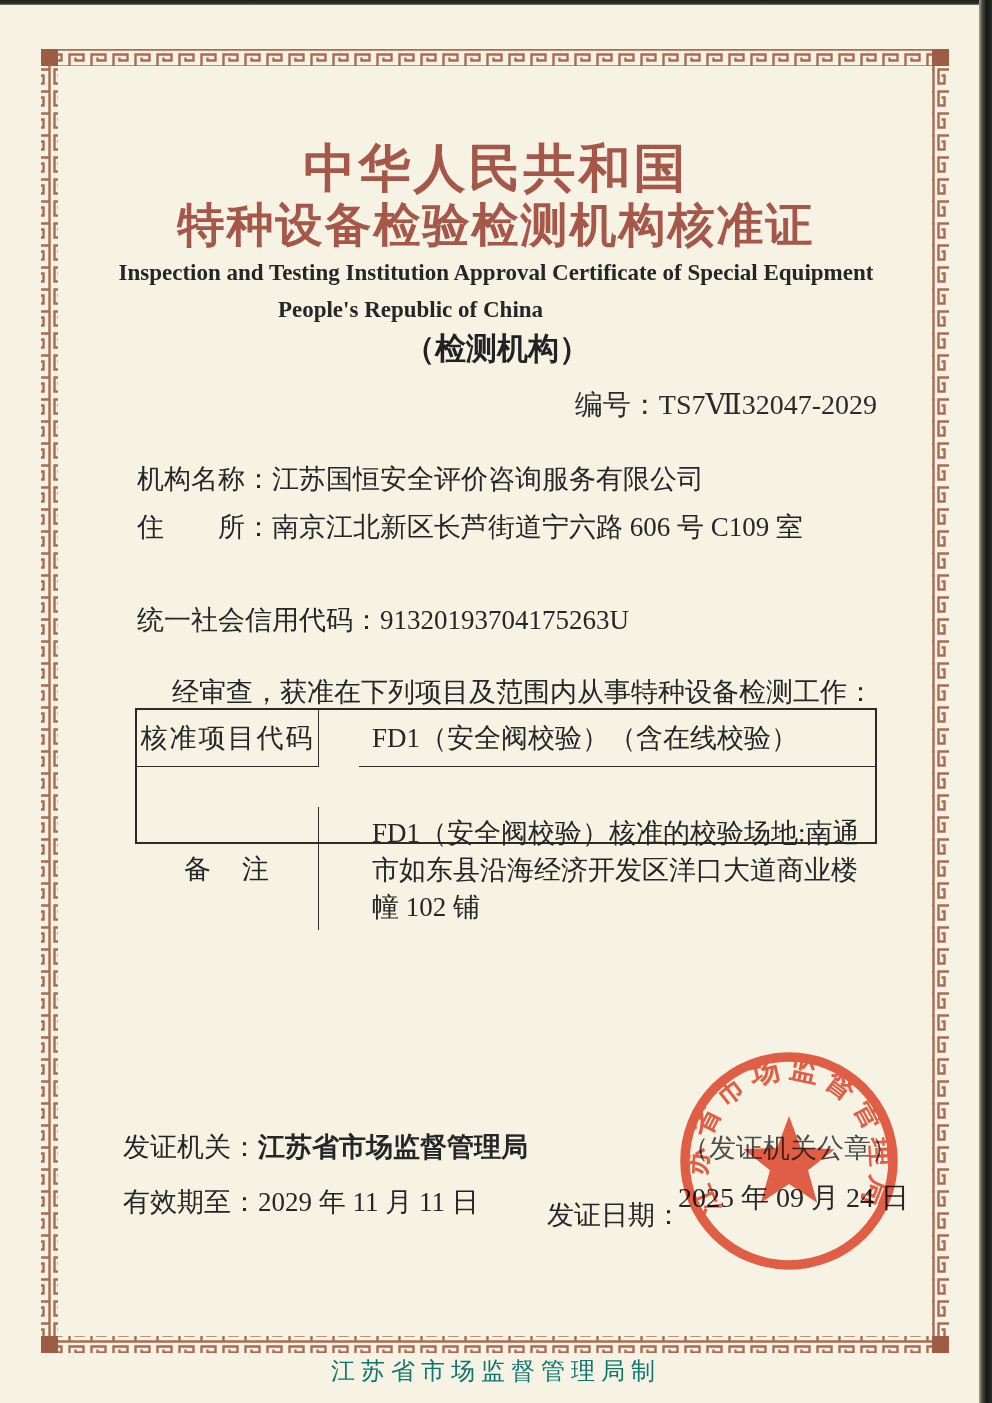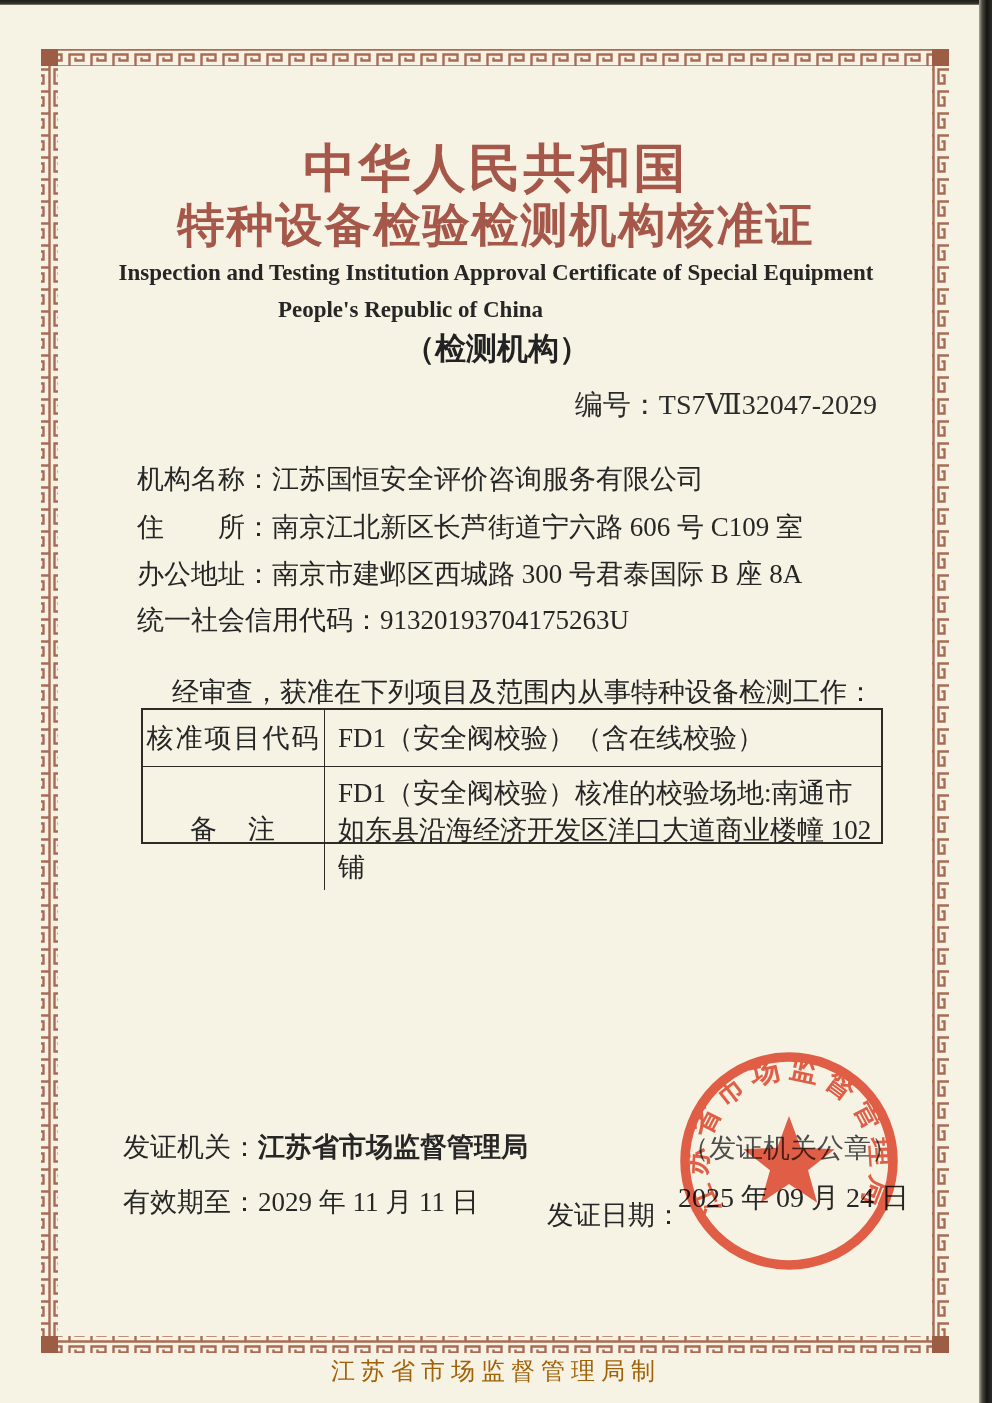--- a/index.html
+++ b/index.html
@@ -29,24 +29,24 @@
     font-family:"Liberation Sans","DejaVu Sans",sans-serif;
     font-size:31px;font-weight:600;color:#222;}
   .cert-no{top:386px;right:115px;font-size:28px;color:#2b2b2b;}
   .field{font-size:27px;white-space:nowrap;color:#262626;}
   .f-org{left:137px;top:461px;}
   .f-res{left:137px;top:509px;}
   .f-off{left:137px;top:556px;}
   .f-cred{left:137px;top:602px;}
   .approval-note{left:172px;top:674px;font-size:27px;color:#262626;white-space:nowrap;}
   .approval-table{
-    left:141px;top:708px;width:742px;height:136px;
+    left:135px;top:708px;width:742px;height:136px;
     border:2.5px solid #2e2a26;display:grid;
     grid-template-columns:182px 1fr;grid-template-rows:57px 1fr;
-    background:transparent;box-sizing:border-box;
+    background:transparent;box-sizing:border-box;gap:40px;
   }
   .approval-table .cell{font-size:27px;color:#262626;box-sizing:border-box;}
   .c-label{display:flex;align-items:center;justify-content:center;
     border-right:1.5px solid #2e2a26;letter-spacing:2px;}
   .c-rb{border-bottom:1.5px solid #2e2a26;}
   .c-value{display:flex;align-items:center;padding:4px 4px 4px 13px;line-height:37px;}
   .c-value2{align-items:flex-start;padding-top:8px;}
   .f-issuer{left:123px;top:1129px;}
   .f-issuer .value{font-family:"Liberation Sans","DejaVu Sans",sans-serif;font-weight:bold;}
   .f-valid{left:123px;top:1184px;}
@@ -54,21 +54,21 @@
   .f-issuedate-value{left:678px;top:1179px;font-size:28px;white-space:nowrap;color:#262626;}
   .seal-caption{left:660px;top:1130px;width:260px;text-align:center;
     font-size:27px;color:#4c4c4c;z-index:2;}
   .seal-svg{left:664px;top:1036px;z-index:3;opacity:.85;mix-blend-mode:multiply;}
   .watermark-blue{left:564px;top:1100px;width:350px;text-align:center;z-index:4;
     font-family:"Liberation Sans","DejaVu Sans",sans-serif;
     font-size:35px;font-weight:bold;color:#2620c6;white-space:nowrap;
     mix-blend-mode:multiply;letter-spacing:0px;}
   .footer-note{left:0;top:1355px;width:992px;text-align:center;
     font-family:"Liberation Sans","DejaVu Sans",sans-serif;
-    font-size:24px;font-weight:500;color:#a16207;letter-spacing:6px;}
+    font-size:24px;font-weight:500;color:#0f766e;letter-spacing:6px;}
 </style>
 </head>
 <body>
 
 <div class="page">
 
   <div class="scan-top"></div>
   <div class="scan-right"></div>
 
   <svg class="frame-svg" width="992" height="1403" viewBox="0 0 992 1403">
@@ -99,23 +99,20 @@
   <div class="abs cert-no">
     <span>编号：</span><span>TS7Ⅶ32047-2029</span>
   </div>
 
   <div class="abs field f-org">
     <span>机构名称：</span><span>江苏国恒安全评价咨询服务有限公司</span>
   </div>
   <div class="abs field f-res">
     <span>住　　所：</span><span>南京江北新区长芦街道宁六路 606 号 C109 室</span>
   </div>
-  <div class="abs field f-off">
-    <span>办公地址：</span><span>南京市建邺区西城路 300 号君泰国际 B 座 8A</span>
-  </div>
   <div class="abs field f-cred">
     <span>统一社会信用代码：</span><span>91320193704175263U</span>
   </div>
 
   <div class="abs approval-note">经审查，获准在下列项目及范围内从事特种设备检测工作：</div>
 
   <div class="abs approval-table">
     <div class="cell c-label c-rb">核准项目代码</div>
     <div class="cell c-value c-rb">FD1（安全阀校验）（含在线校验）</div>
     <div class="cell c-label">备　注</div>

